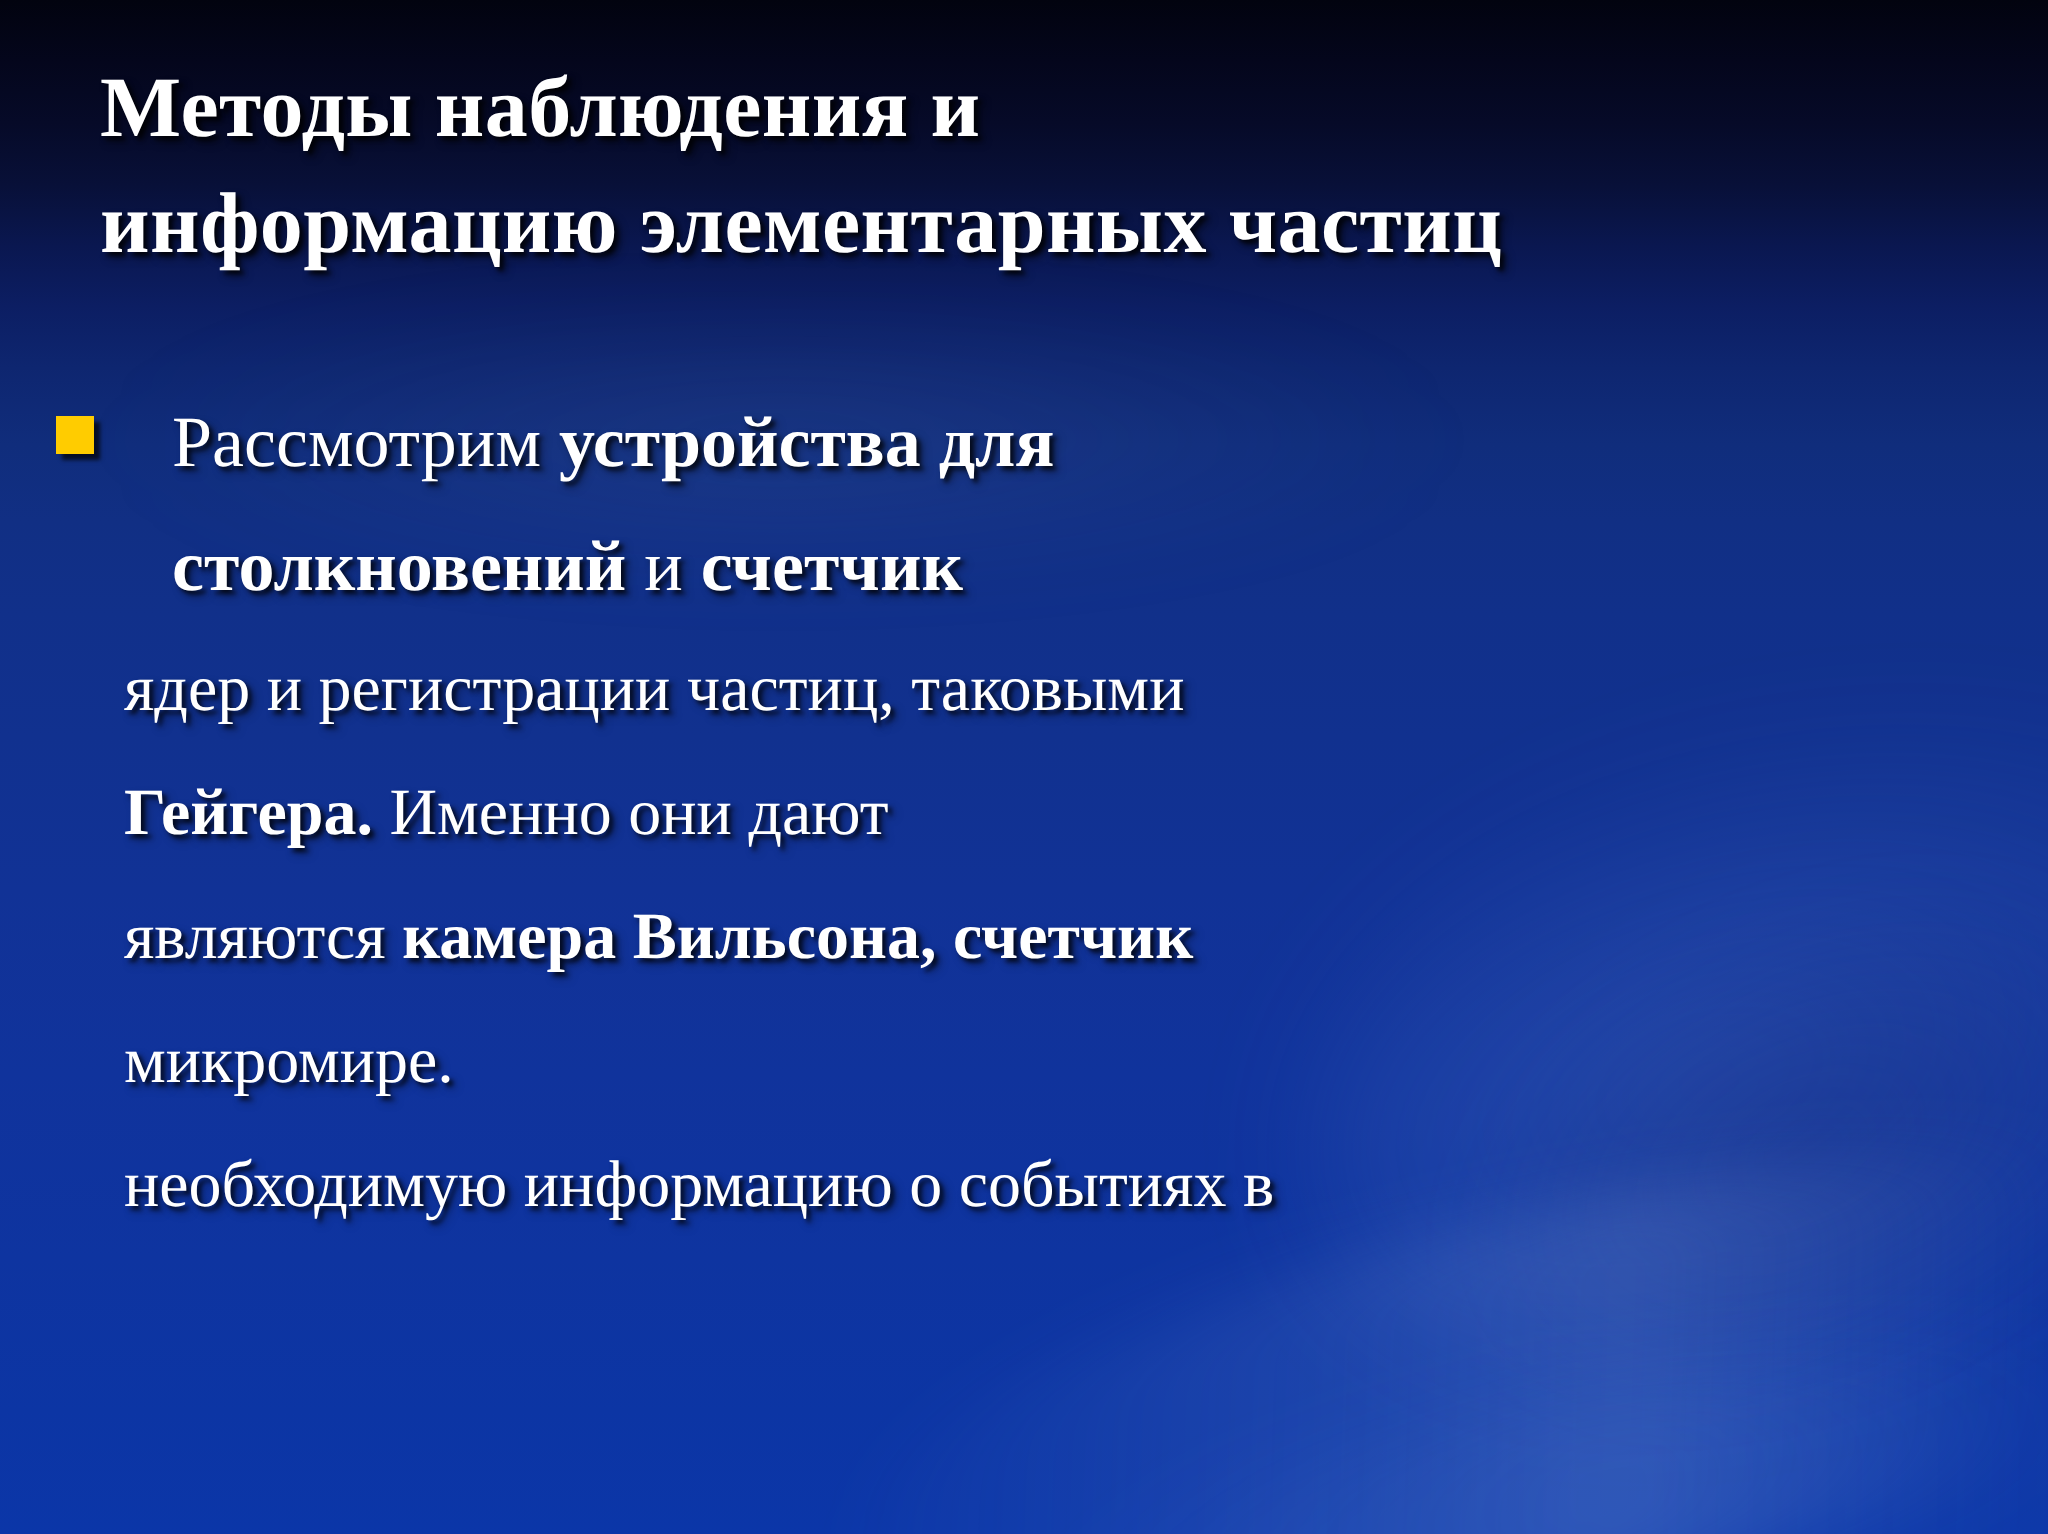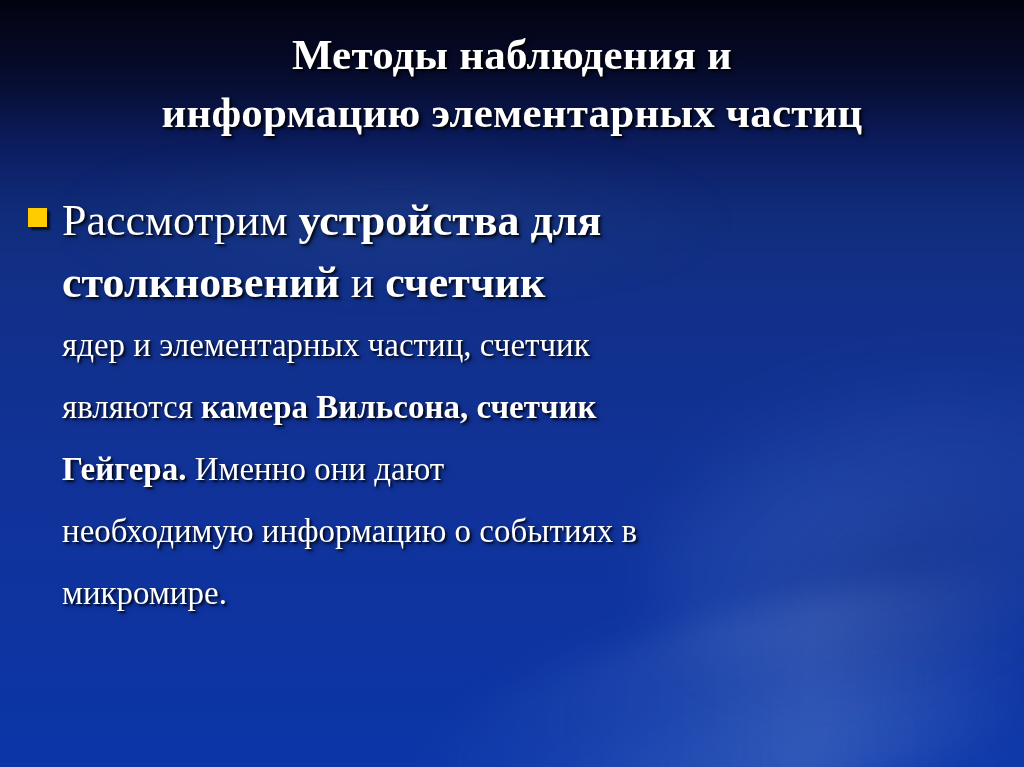--- a/index.html
+++ b/index.html
@@ -100,21 +100,20 @@
                 rgba(120,155,220,0.0) 70%);
     filter: blur(24px);
   }
 
   
   #title-block {
     position: absolute;
     left: 50px;
     top: 26px;
     width: 924px;
-    text-align: center;
     z-index: 5;
   }
   .title-line {
     color: #ffffff;
     font-weight: bold;
     font-size: 43px;
     line-height: 58px;
     letter-spacing: 0.2px;
     text-shadow: 2px 2px 2px rgba(0,0,0,0.75),
                  3px 3px 5px rgba(0,0,0,0.45);
@@ -152,21 +151,21 @@
                  3px 3px 5px rgba(0,0,0,0.35);
   }
   .tl {           
     display: block;
     white-space: nowrap;
   }
   .b  { font-weight: bold; }
   .r  { font-weight: normal; }
 
   
-  .tl.big  { font-size: 44px; }
+  .tl.big  { font-size: 36px; margin-left: 24px; }
   .tl.mid  { font-size: 33px; }
 </style>
 </head>
 <body>
 
 <div id="slide">
 
   <div class="swirl swirl-e"></div>
   <div class="swirl swirl-a"></div>
   <div class="swirl swirl-b"></div>
@@ -183,27 +182,27 @@
 
       <div id="bullet-marker"></div>
 
       <div id="body-text">
 
         <span class="tl big"><span class="r">Рассмотрим </span><span class="b">устройства для</span></span>
 
         <span class="tl big"><span class="b">столкновений</span><span class="r"> и </span><span class="b">счетчик</span></span>
 
 
-        <span class="tl mid"><span class="r">ядер и элементарных частиц, счетчик</span></span>
+        <span class="tl mid"><span class="r">ядер и регистрации частиц, таковыми</span></span>
+
+        <span class="tl mid"><span class="b">Гейгера.</span><span class="r"> Именно они дают</span></span>
 
         <span class="tl mid"><span class="r">являются </span><span class="b">камера Вильсона, счетчик</span></span>
 
-        <span class="tl mid"><span class="b">Гейгера.</span><span class="r"> Именно они дают</span></span>
+        <span class="tl mid"><span class="r">микромире.</span></span>
 
         <span class="tl mid"><span class="r">необходимую информацию о событиях в</span></span>
-
-        <span class="tl mid"><span class="r">микромире.</span></span>
 
       </div>
     </div>
   </div>
 
 </div>
 
 </body></html>

